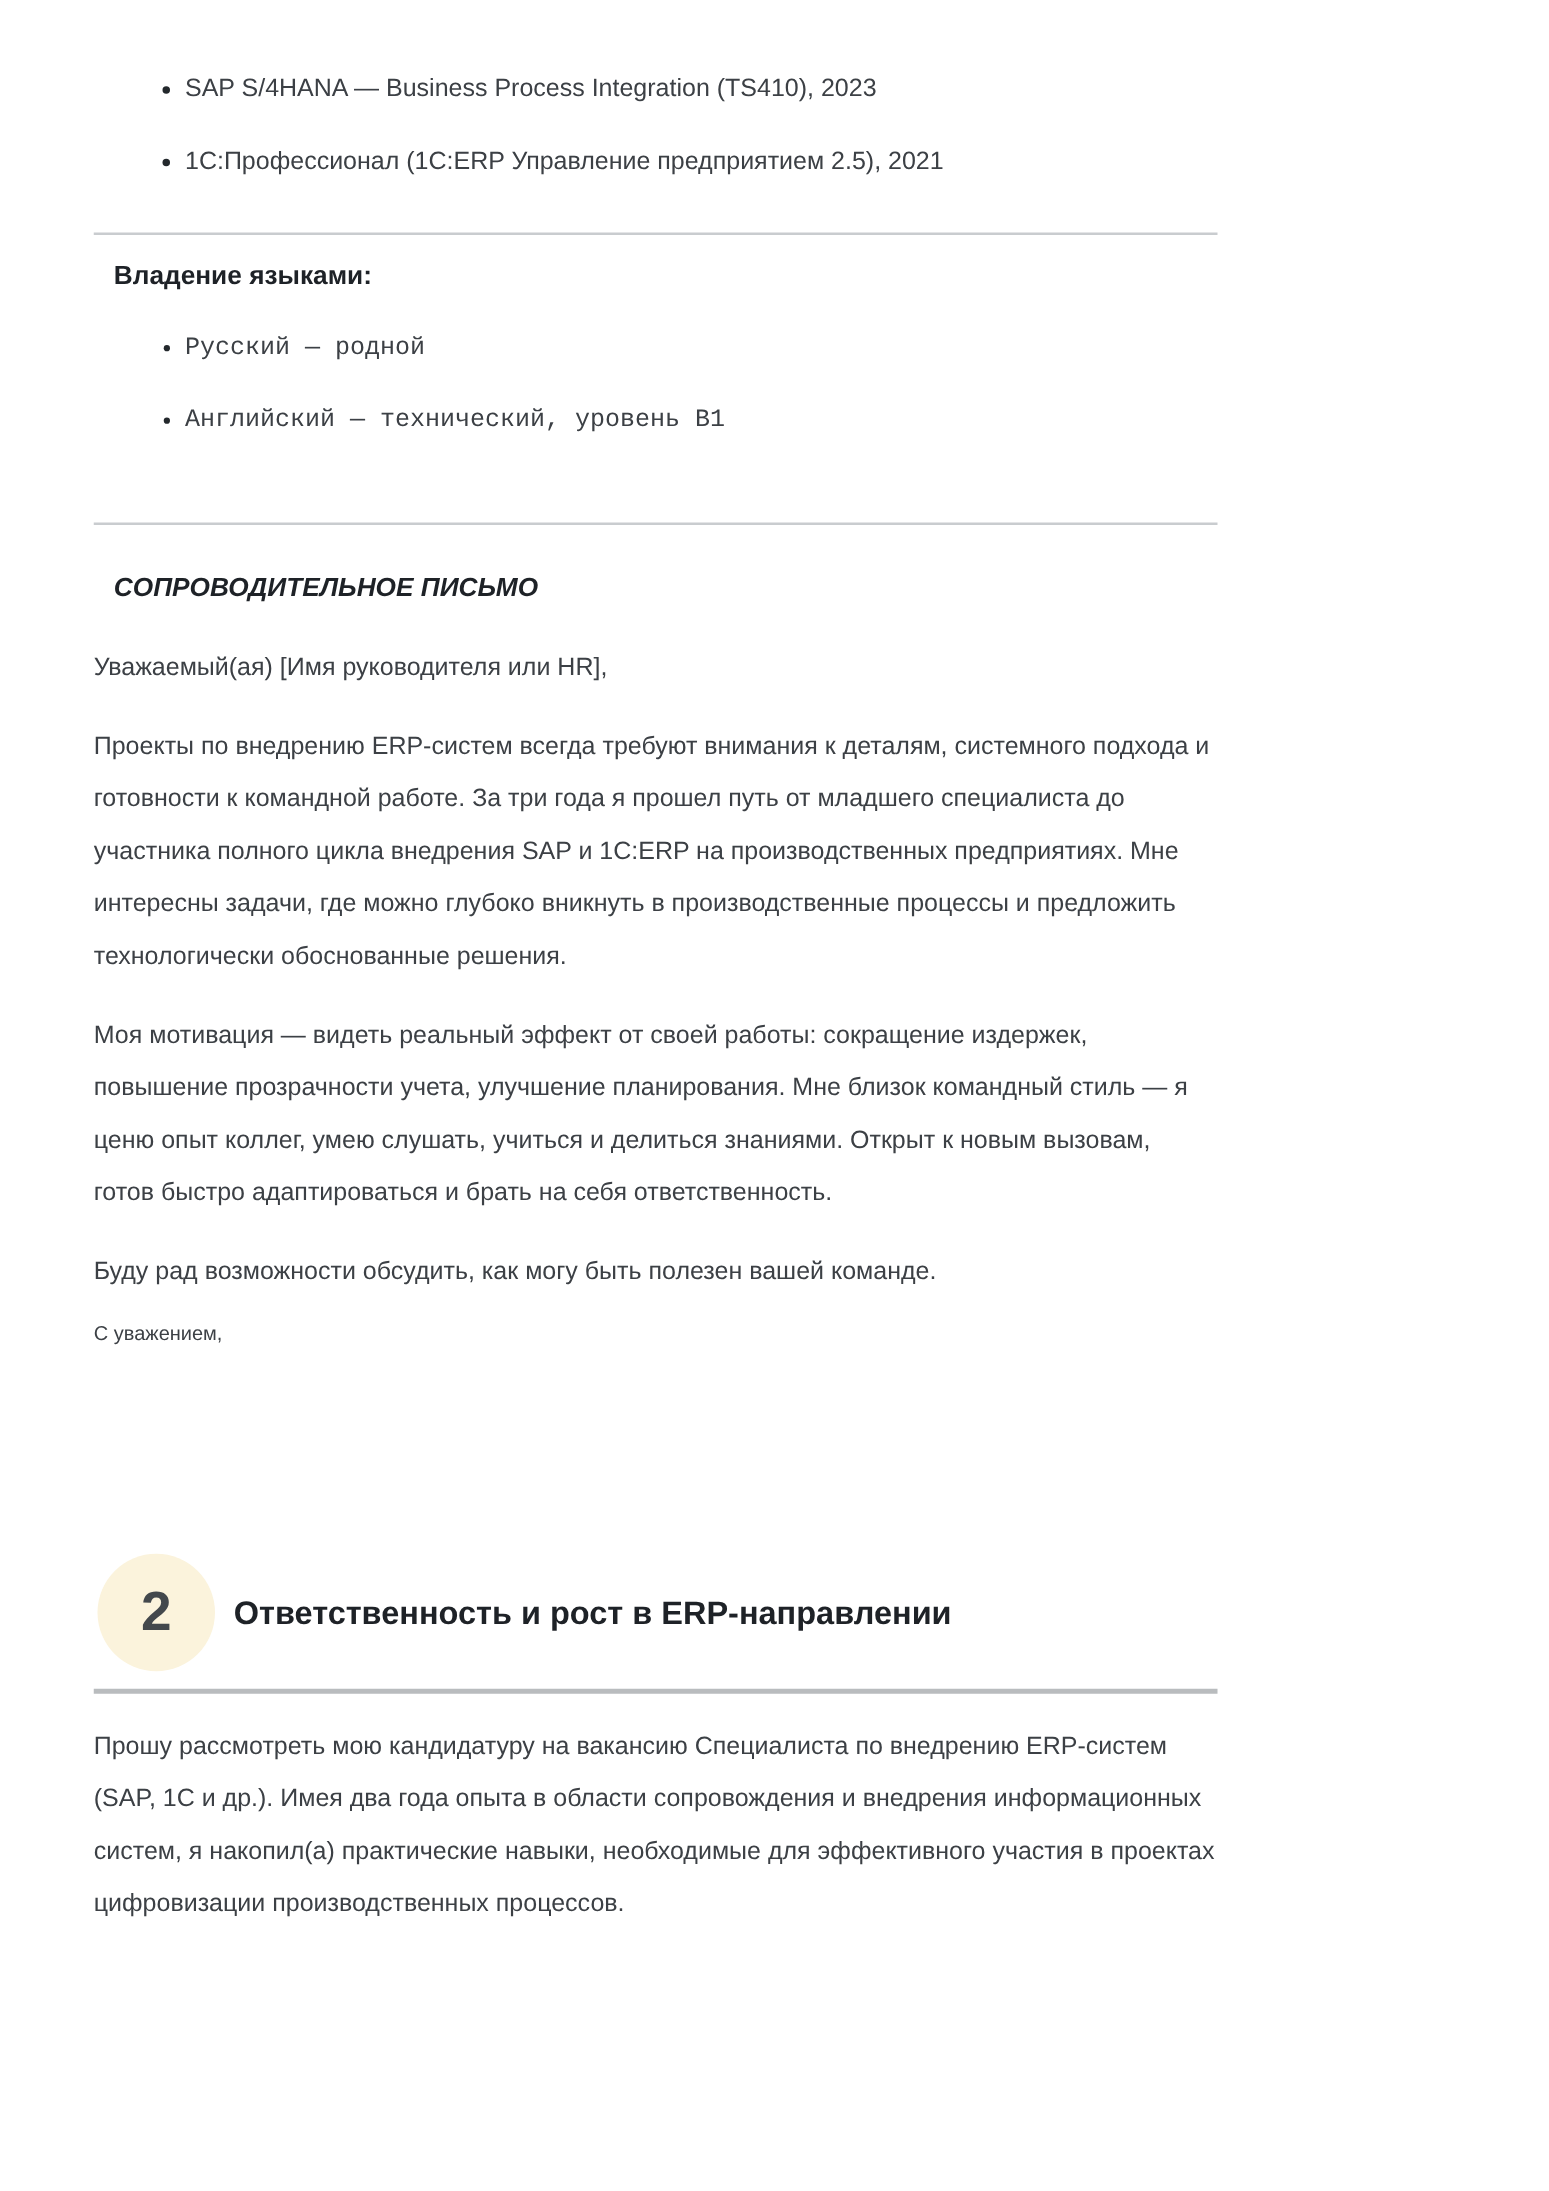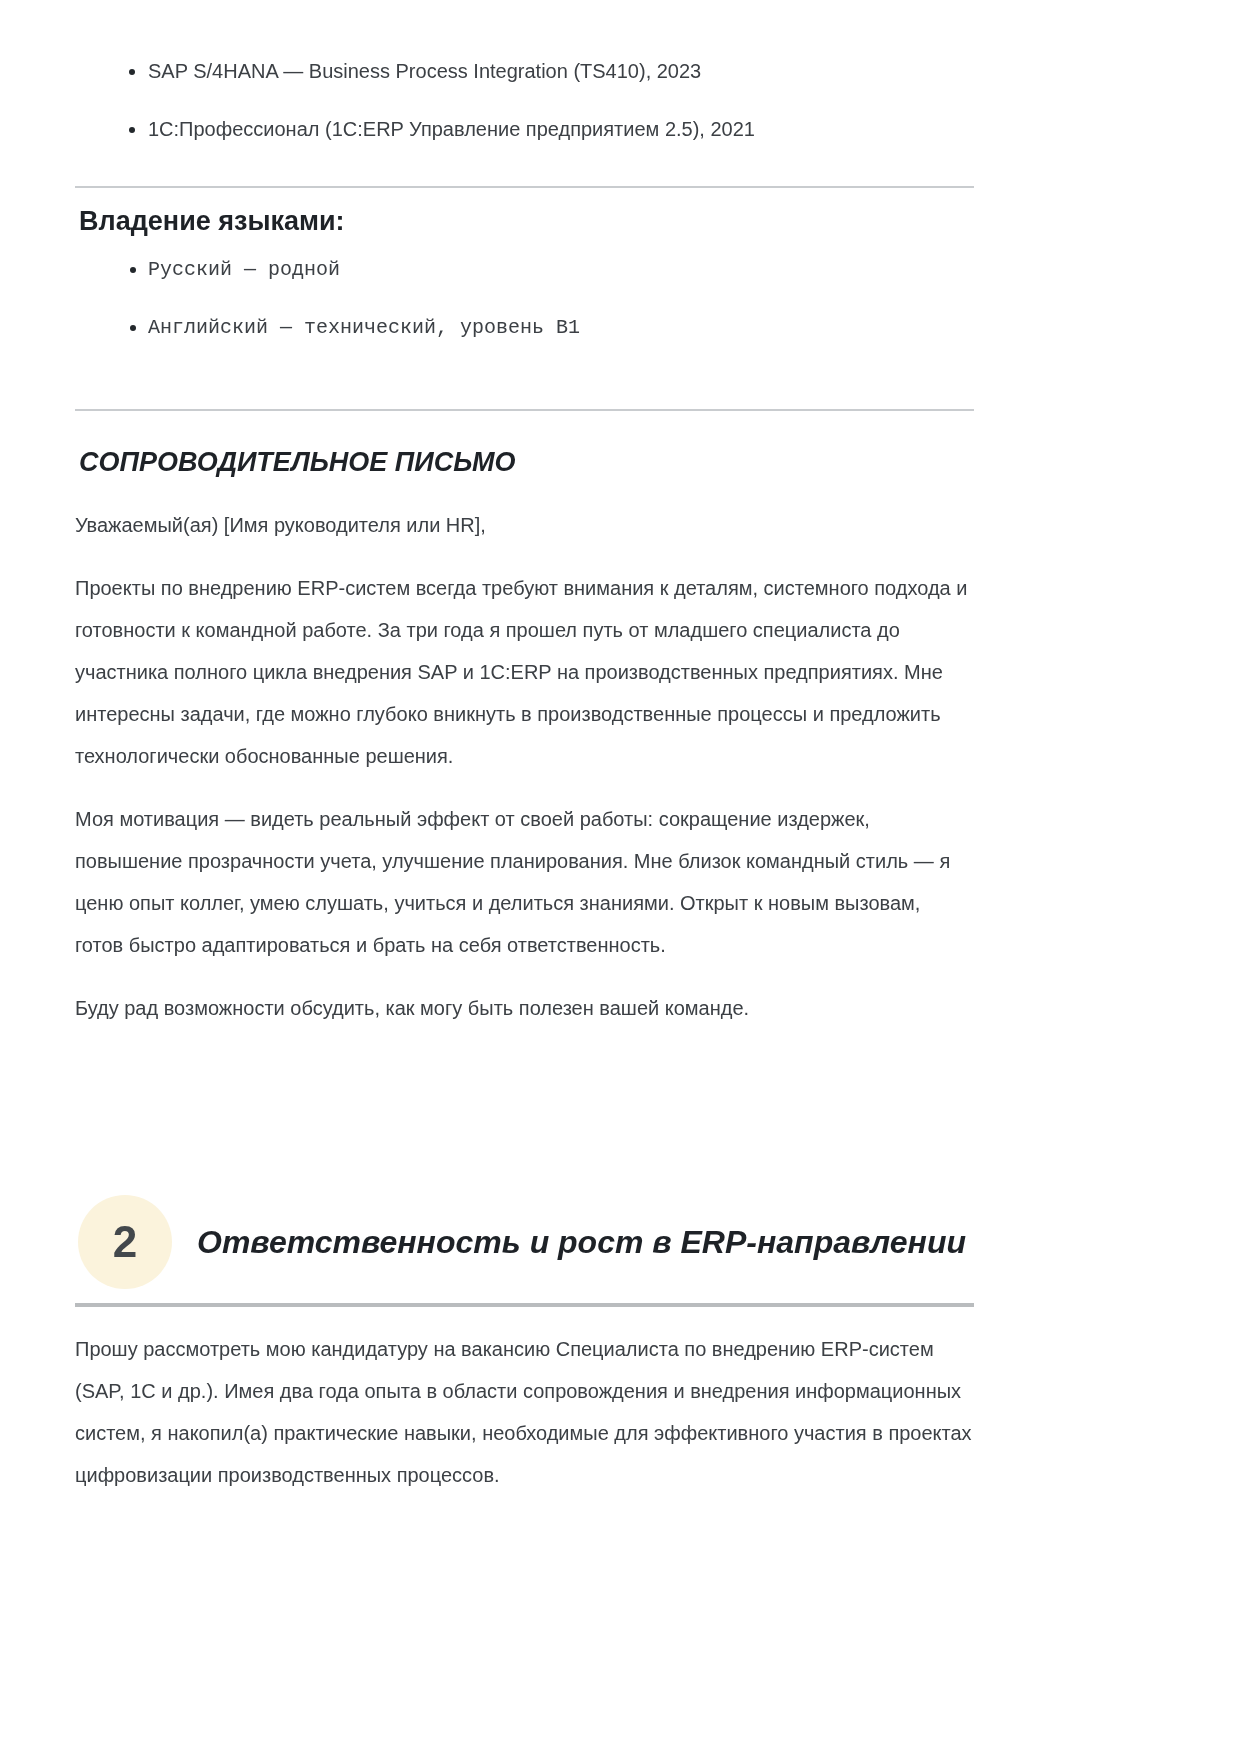--- a/index.html
+++ b/index.html
@@ -46,22 +46,22 @@
   hr.divider-1 { margin-top: 36px; }
   hr.divider-2 { margin-top: 60px; }
   hr.divider-thick {
     border: none;
     height: 4px;
     background: #b9bcbe;
     margin: 14px 0 0 0;
   }
 
   .subhead {
-    margin: 4px;
-    font-size: 27px;
+    margin: 16px;
+    font-size: 21px;
     line-height: 42px;
     font-weight: 700;
     color: #1e2227;
   }
   .subhead-langs { margin-top: 12px; }
   .subhead-cover { margin-top: 30px; font-style: italic; }
   .list-langs { margin-top: 7px; font-family: Liberation Mono, monospace; }
 
   .section-head {
     margin-top: 166px;
@@ -75,26 +75,25 @@
     margin-left: 3px;
     border-radius: 50%;
     display: flex;
     align-items: center;
     justify-content: center;
     font-size: 44px;
     font-weight: 700;
     color: #43484c;
   }
   .section-title {
-    margin: 0 0 0 25px;
-    font-size: 32px;
+    margin: 0 0 0 15px;
+    font-size: 26px;
     line-height: 40px;
     font-weight: 700;
     color: #1e2227;
-    font-style: italic;
   }
   .salutation-2 { margin-top: 50px; }
 </style>
 </head>
 <body>
 
 <div class="doc">
 
   <ul>
     <li>SAP S/4HANA — Business Process Integration (TS410), 2023</li>
@@ -117,20 +116,21 @@
   <p>Уважаемый(ая) [Имя руководителя или HR],</p>
 
   <p>Проекты по внедрению ERP-систем всегда требуют внимания к деталям, системного подхода и готовности к командной работе. За три года я прошел путь от младшего специалиста до участника полного цикла внедрения SAP и 1С:ERP на производственных предприятиях. Мне интересны задачи, где можно глубоко вникнуть в производственные процессы и предложить технологически обоснованные решения.</p>
 
   <p>Моя мотивация — видеть реальный эффект от своей работы: сокращение издержек, повышение прозрачности учета, улучшение планирования. Мне близок командный стиль — я ценю опыт коллег, умею слушать, учиться и делиться знаниями. Открыт к новым вызовам, готов быстро адаптироваться и брать на себя ответственность.</p>
 
   <p>Буду рад возможности обсудить, как могу быть полезен вашей команде.</p>
 
   <p class="closing">
     </p>
+    <div>С уважением,</div>
   <p></p>
 
   <div class="section-head">
     <div class="section-badge" id="section-badge" style="background: rgb(251, 243, 220);">2</div>
     <h2 class="section-title">Ответственность и рост в ERP-направлении</h2>
   </div>
 
   <hr class="divider-thick">
 
 

